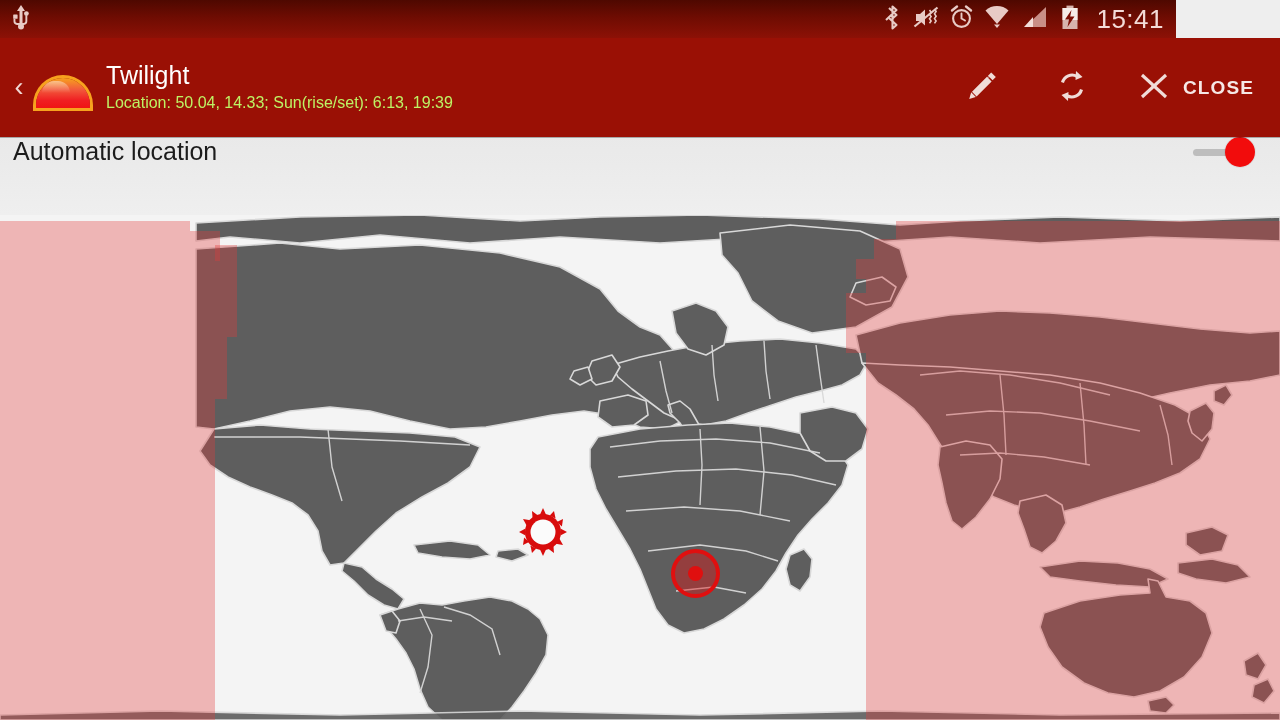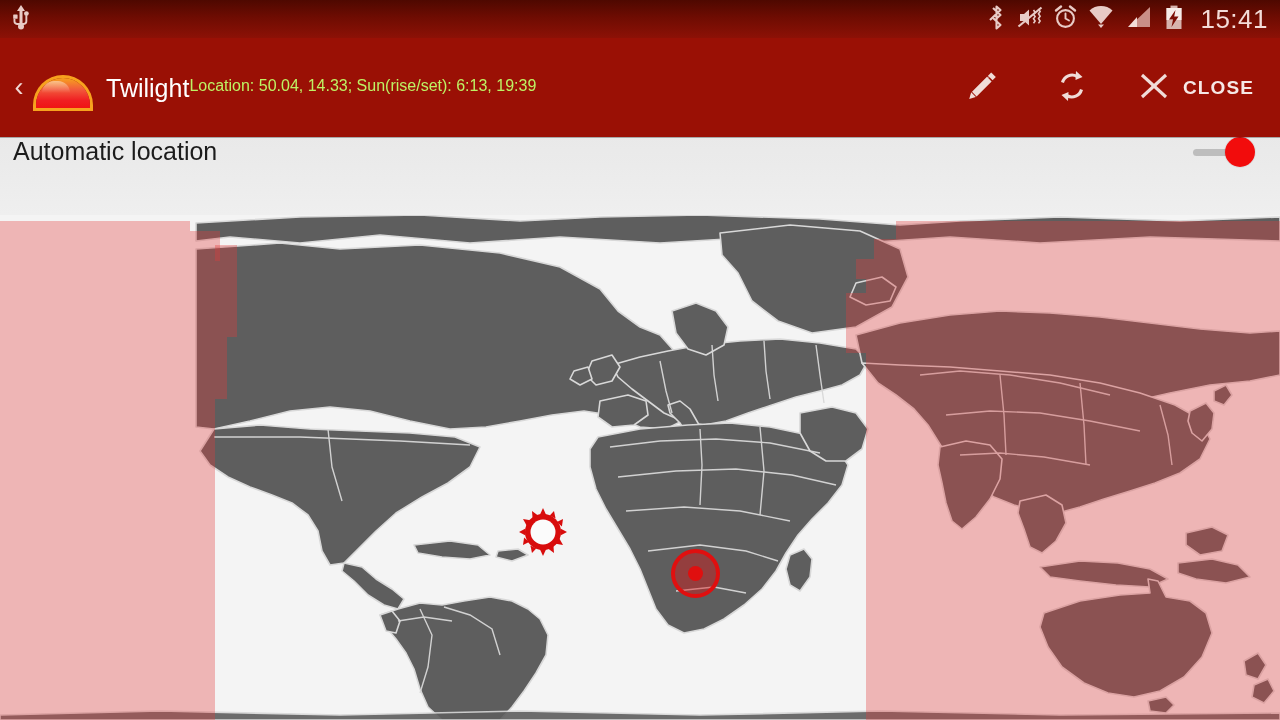--- a/index.html
+++ b/index.html
@@ -6,21 +6,21 @@
   html, body {
     width: 1280px; height: 720px;
     overflow: hidden;
     font-family: "Liberation Sans", sans-serif;
     background: #eeeeee;
   }
   #app { position: relative; width: 1280px; height: 720px; overflow: hidden; }
 
   
   .status-bar {
-    position: absolute; left: 0; top: 0; width: 1280px; height: 38px;
+    position: absolute; left: 0; top: 0; width: 1176px; height: 38px;
     background: linear-gradient(to bottom, #4e0800 0%, #6e0c02 45%, #8d1106 100%);
     display: flex; align-items: center; z-index: 40;
   }
   .status-left { display: flex; align-items: center; padding-left: 10px; gap: 8px; }
   .status-right { margin-left: auto; display: flex; align-items: center; gap: 9px; padding-right: 12px; }
   .sb-icon { display: block; }
   .status-clock {
     color: #f3dcd8; font-size: 26px; letter-spacing: 0.5px;
     line-height: 1; margin-left: 4px; font-weight: 400;
   }
@@ -43,21 +43,21 @@
     position: absolute; left: 2px; bottom: 9px; width: 54px; height: 30px;
     border-radius: 27px 27px 0 0;
     background: linear-gradient(to bottom, #f7a21e 0%, #f25b3c 38%, #f01e22 75%, #ef1414 100%);
     box-shadow: 0 0 0 3px #f7a21e;
   }
   .app-icon .dome::after {
     content: ""; position: absolute; left: 6px; top: 3px; width: 28px; height: 12px;
     border-radius: 14px 14px 0 0;
     background: linear-gradient(to bottom, rgba(255,255,255,0.45), rgba(255,255,255,0));
   }
-  .titles { margin-left: 14px; display: flex; flex-direction: row; justify-content: center; }
+  .titles { margin-left: 14px; display: flex; flex-direction: column; justify-content: center; }
   .app-title { color: #ffffff; font-size: 25px; line-height: 30px; font-weight: 400; }
   .app-subtitle { color: #bef264; font-size: 16px; line-height: 26px; font-weight: 400; }
 
   .ab-actions { margin-left: auto; display: flex; align-items: center; padding-right: 22px; gap: 8px; }
   .ab-btn {
     height: 99px; display: flex; align-items: center; justify-content: center;
     cursor: pointer; padding: 0 22px;
   }
   .close-btn { padding-left: 16px; padding-right: 4px; gap: 12px; }
   .close-label { color: #f6e8e6; font-size: 19px; font-weight: 700; letter-spacing: 1.1px; }

